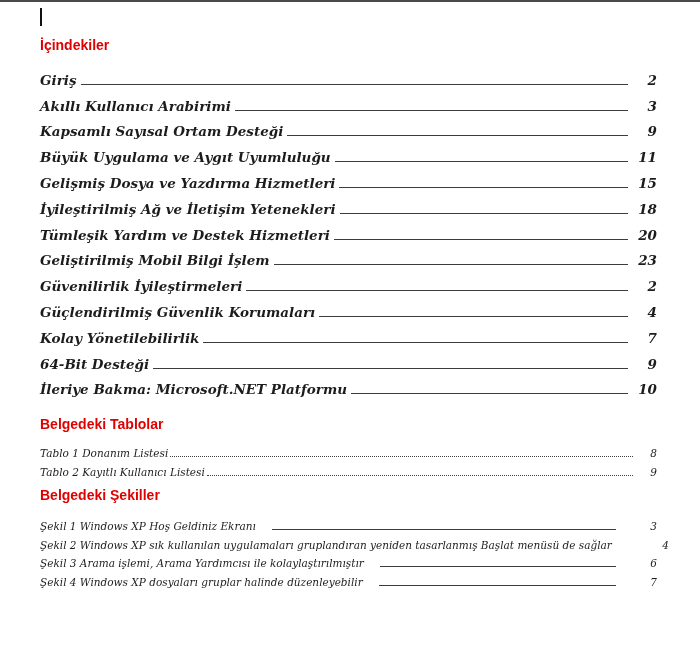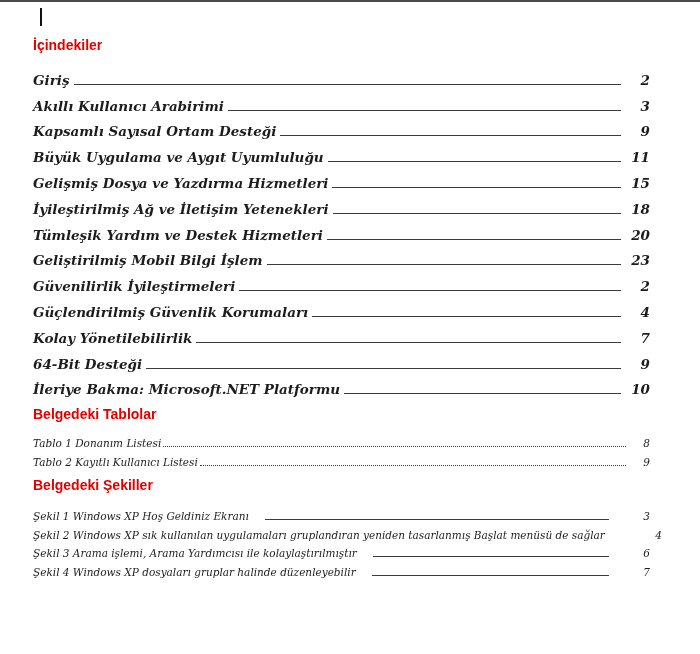--- a/index.html
+++ b/index.html
@@ -13,31 +13,31 @@
   }
   .topline{
     position:absolute;top:0;left:0;width:700px;height:2px;
     background:var(--border,#4a4a4a);
   }
   .caret{
     position:absolute;left:40px;top:8px;width:2px;height:18px;
     background:#111;
   }
   .content{
-    position:absolute;left:33px;top:37px;width:617px;
+    position:absolute;left:40px;top:37px;width:617px;
   }
   .heading{
     font-family:"Liberation Sans", sans-serif;
     font-weight:bold;
     font-size:14px;
     color:var(--red,#e00000);
     line-height:16px;
   }
   .h-contents{margin-bottom:9px;}
-  .h-tables{margin-top:9px;margin-bottom:7px;}
+  .h-tables{margin-top:19px;margin-bottom:7px;}
   .h-figures{margin-top:9px;margin-bottom:11px;}
   .row{
     display:flex;
     align-items:flex-end;
   }
   .lbl{white-space:nowrap;}
   .leader{
     flex:1 1 auto;
     margin:0 7px 3px 4px;
     border-bottom:1.4px solid var(--leader,#3c3c3c);

